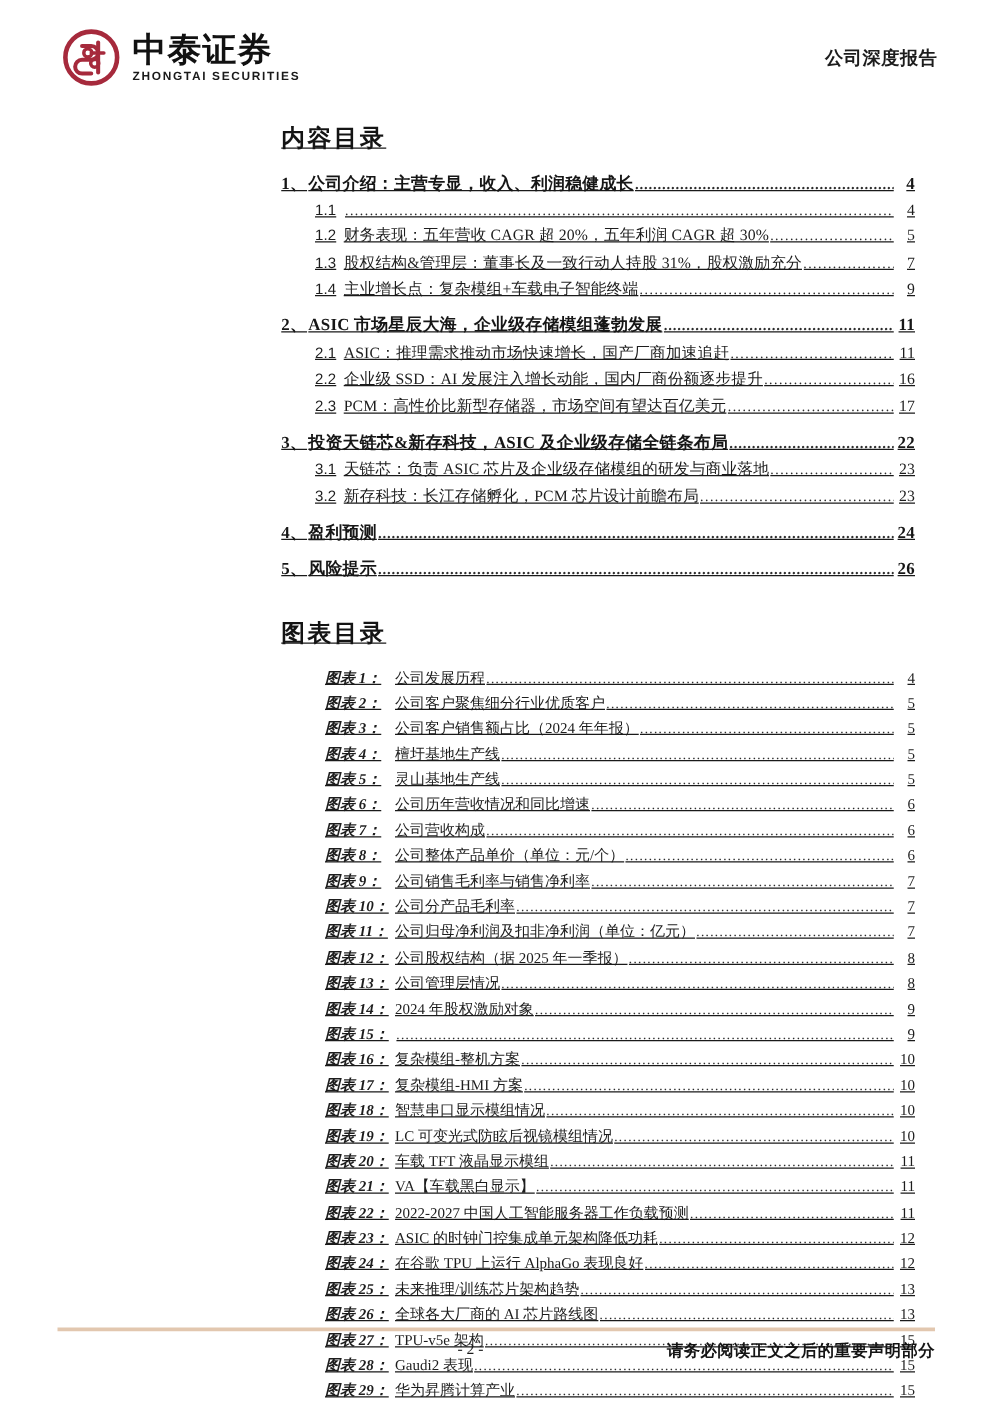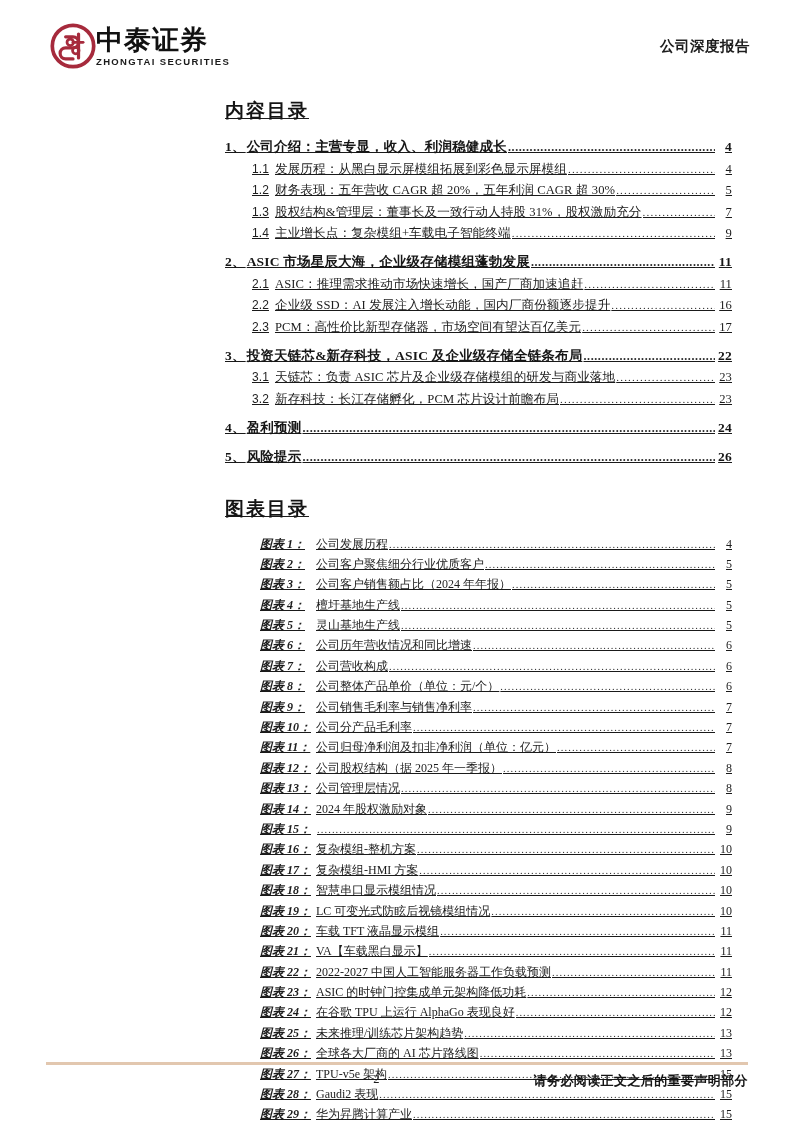--- a/index.html
+++ b/index.html
@@ -24,20 +24,21 @@
     height: 92px;
     display: flex;
     align-items: center;
     justify-content: space-between;
     box-sizing: border-box;
     padding: 0 44px 0 50px;
   }
   .brand {
     display: flex;
     align-items: center;
+    gap: 10px;
   }
   .brand-mark {
     width: 46px;
     height: 46px;
     flex: 0 0 46px;
   }
   .brand-text {
     display: flex;
     flex-direction: column;
     justify-content: center;
@@ -222,21 +223,20 @@
   <h1 class="toc-title">内容目录</h1>
   <div id="toc-list">
       <div class="toc-row lvl1">
         <span class="toc-lbl">1、</span>
         <span class="toc-txt">公司介绍：主营专显，收入、利润稳健成长</span>
         <span class="toc-dots">........................................................................................................................................................................................................</span>
         <span class="toc-pg">4</span>
       </div>
       <div class="toc-row lvl2">
         <span class="toc-lbl">1.1</span>
-        <span class="toc-txt">发展历程：从黑白显示屏模组拓展到彩色显示屏模组</span>
         <span class="toc-dots">........................................................................................................................................................................................................</span>
         <span class="toc-pg">4</span>
       </div>
       <div class="toc-row lvl2">
         <span class="toc-lbl">1.2</span>
         <span class="toc-txt">财务表现：五年营收 CAGR 超 20%，五年利润 CAGR 超 30%</span>
         <span class="toc-dots">........................................................................................................................................................................................................</span>
         <span class="toc-pg">5</span>
       </div>
       <div class="toc-row lvl2">

